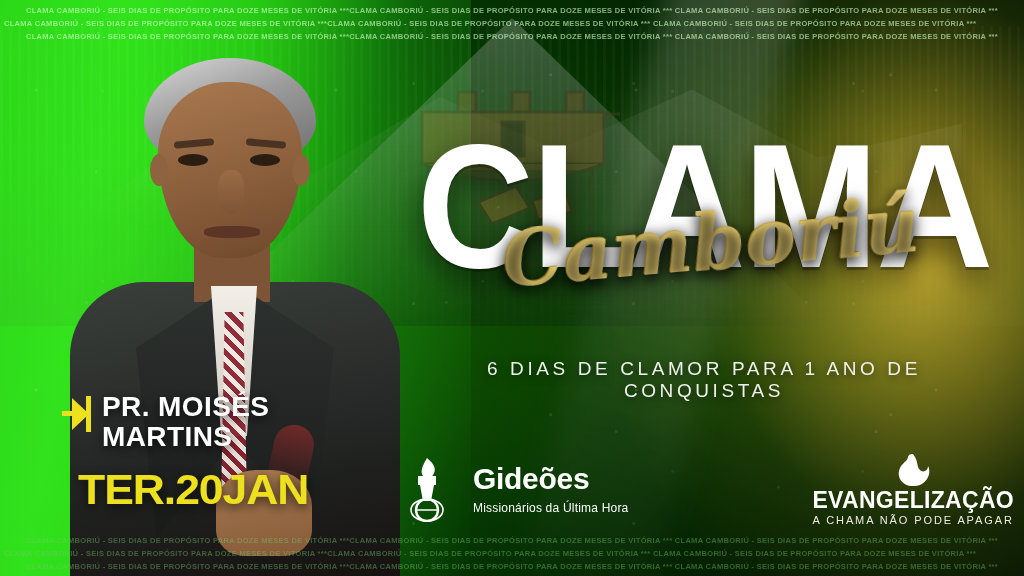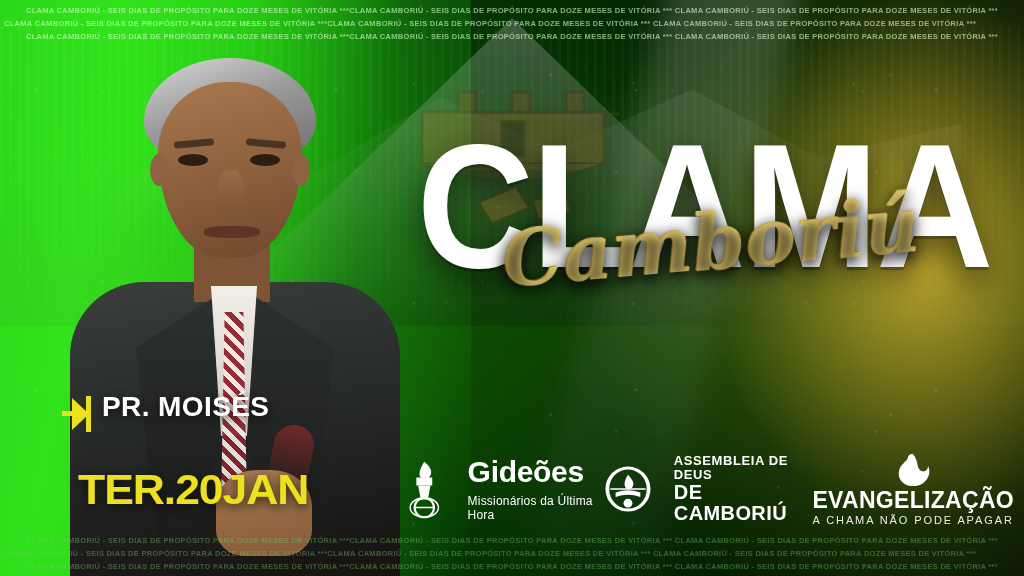--- a/index.html
+++ b/index.html
@@ -251,63 +251,52 @@
     <div class="sp-shirt"></div>
     <div class="sp-tie"></div>
     <div class="sp-mic"></div>
     <div class="sp-hand"></div>
   </div>
 
   <div class="title-block">
     <div class="title-main">CLAMA</div>
     <div class="title-script">Camboriú</div>
   </div>
+  <div class="tagline">6 DIAS DE CLAMOR PARA 1 ANO DE CONQUISTAS</div>
 
   <div class="name-block">
     <svg class="arrow-icon" width="30" height="36" viewBox="0 0 30 36">
       <rect x="24" y="0" width="5" height="36" fill="#ece01f"></rect>
       <rect x="0" y="15" width="26" height="5" fill="#ece01f"></rect>
       <path d="M10 2 L26 17 L10 17 Z" fill="#ece01f"></path>
       <path d="M10 34 L26 19 L10 19 Z" fill="#ece01f"></path>
     </svg>
     <div>
       <div class="name-text">PR. MOISÉS</div>
+      <div class="name-text">MARTINS</div>
     </div>
   </div>
   <div class="date-badge">TER.20JAN</div>
 
   <div class="logos">
 
     <div class="logo">
       <svg width="46" height="66" viewBox="0 0 46 66">
         <path d="M23 2 c7 6 10 11 6 17 c-2 3 -7 4 -10 1 c-3 -4 -1 -10 4 -18z" fill="#fff"></path>
         <rect x="14" y="20" width="18" height="9" fill="#fff"></rect>
         <path d="M16 29 h14 l-3 16 h-8z" fill="#fff"></path>
         <circle cx="23" cy="54" r="11" fill="none" stroke="#fff" stroke-width="2.4"></circle>
         <path d="M12 54 h22 M23 43 a16 11 0 0 1 0 22 a16 11 0 0 1 0 -22" fill="none" stroke="#fff" stroke-width="1.6"></path>
       </svg>
       <div class="logo-txt">
         <div class="gideoes-name">Gideões</div>
         <div class="gideoes-sub">Missionários da Última Hora</div>
       </div>
     </div>
 
-    <div class="logo">
-      <svg width="52" height="52" viewBox="0 0 52 52">
-        <circle cx="26" cy="26" r="24" fill="none" stroke="#fff" stroke-width="3"></circle>
-        <path d="M6 26 h40 M26 3 a22 23 0 0 1 0 46 a22 23 0 0 1 0 -46" fill="none" stroke="#fff" stroke-width="1.6"></path>
-        <path d="M26 10 c5 6 8 9 5 14 c-2 3 -6 3 -8 0 c-2 -4 0 -9 3 -14z" fill="#fff"></path>
-        <path d="M12 30 q14 -5 28 0 l0 5 q-14 -5 -28 0z" fill="#fff"></path>
-        <circle cx="26" cy="42" r="5" fill="#fff"></circle>
-      </svg>
-      <div class="logo-txt">
-        <div class="ad-l1">ASSEMBLEIA DE DEUS</div>
-        <div class="ad-l2">DE CAMBORIÚ</div>
-      </div>
-    </div>
 
     <div class="ev-wrap">
       <svg width="44" height="34" viewBox="0 0 44 34">
         <path d="M22 1 c6 8 3 12 7 16 c3 3 8 1 8 -4 c4 7 -1 19 -13 20 c-13 1 -19 -9 -15 -18 c2 -5 7 -6 8 -11 c1 -3 3 -3 5 -3z" fill="#fff"></path>
         <path d="M14 8 c2 5 -1 8 -3 12 c-2 4 1 8 4 9 c-5 -7 -2 -13 -1 -21z" fill="#fff"></path>
       </svg>
       <div class="ev-name">EVANGELIZAÇÃO</div>
       <div class="ev-sub">A CHAMA NÃO PODE APAGAR</div>
     </div>
 

